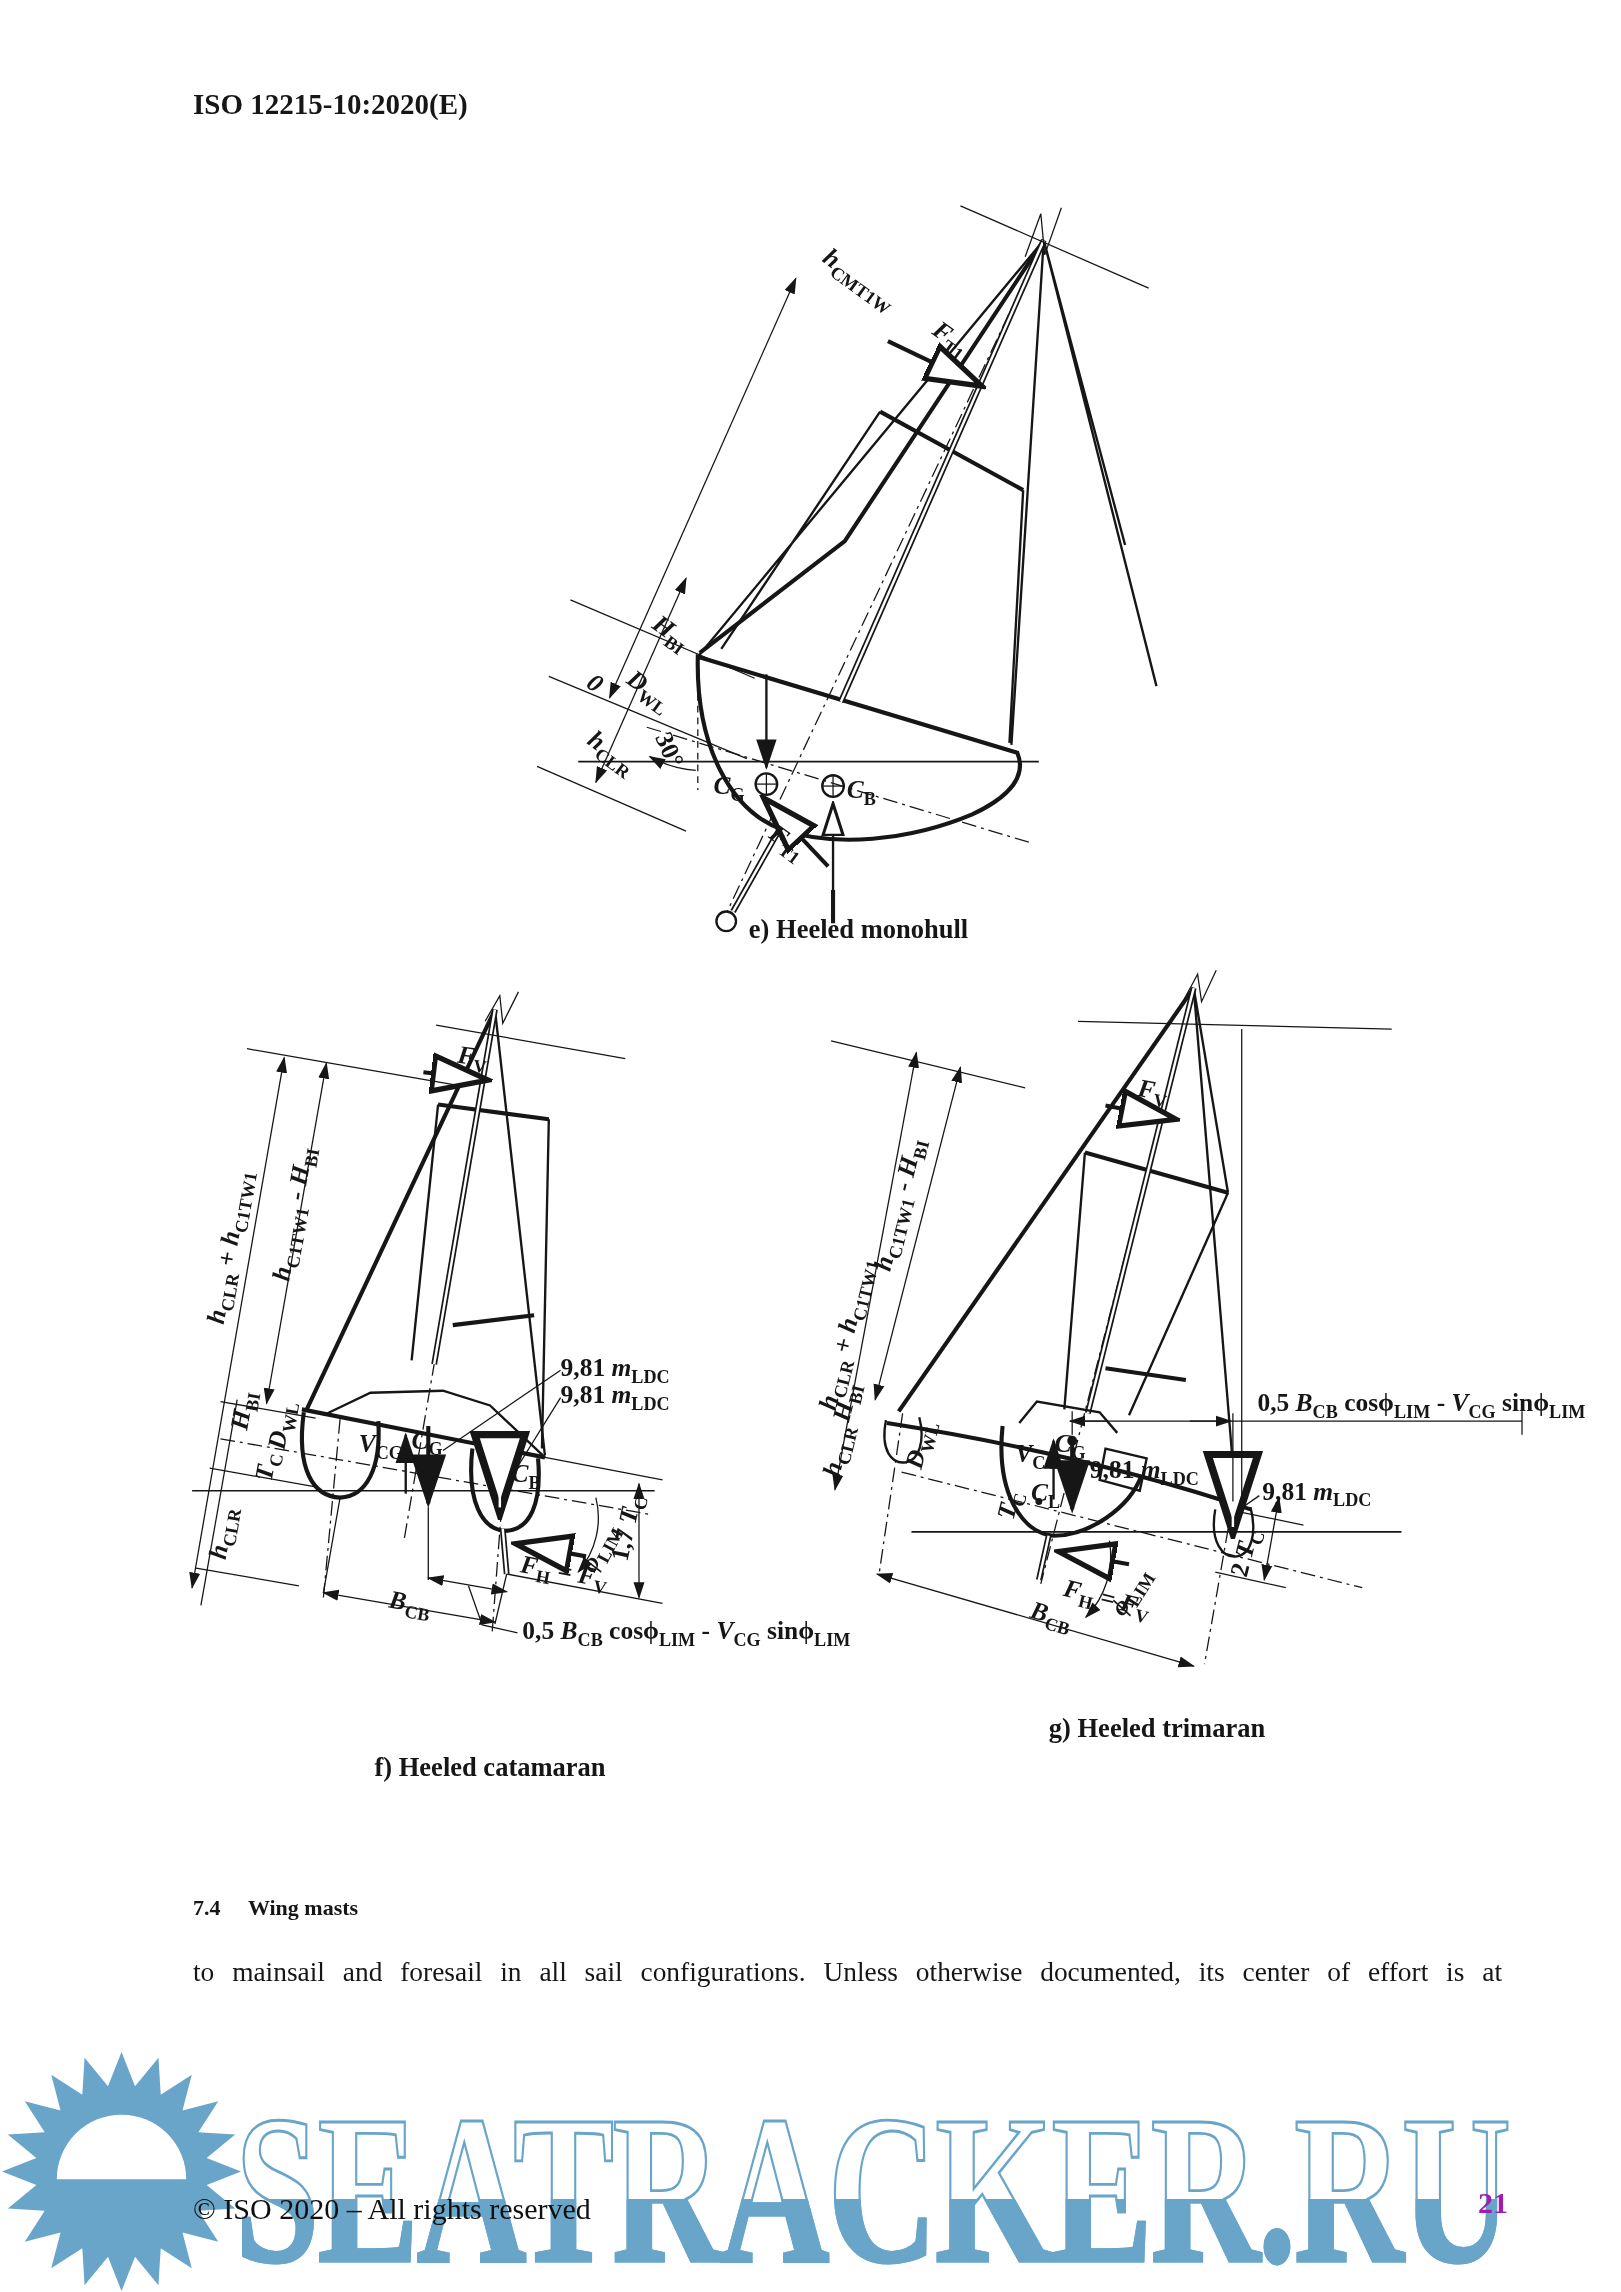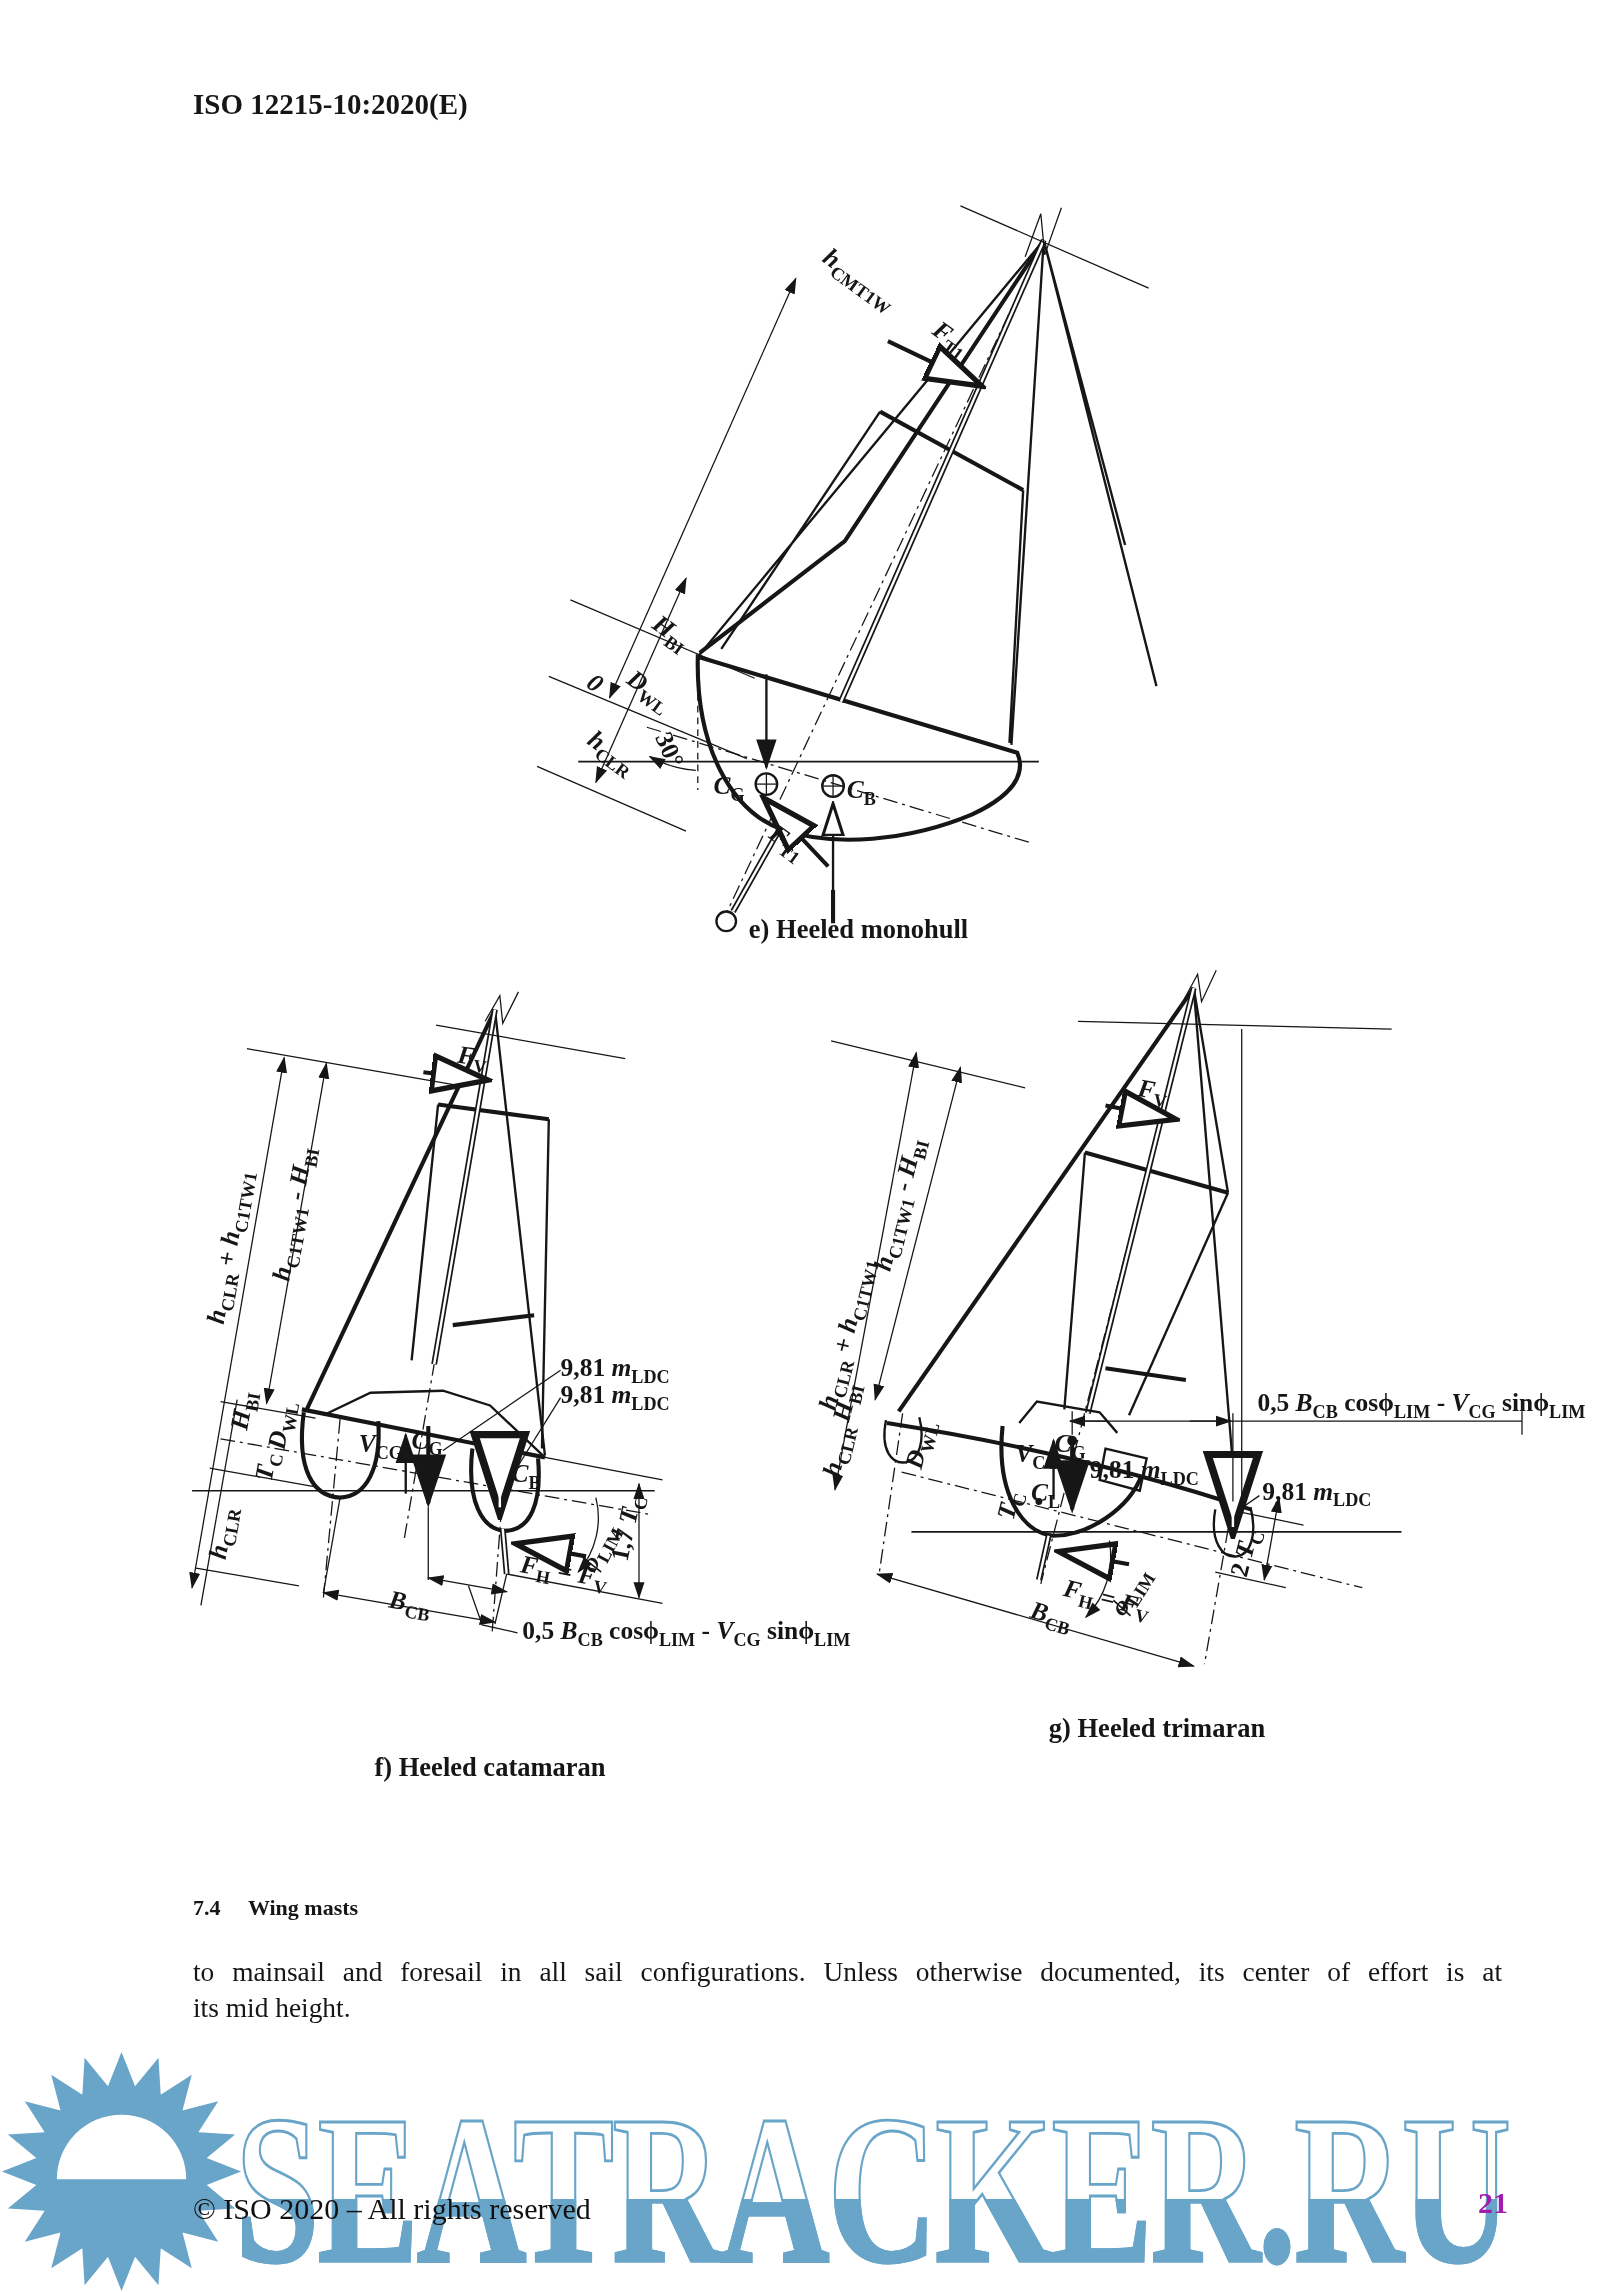--- a/index.html
+++ b/index.html
@@ -260,21 +260,20 @@
   <div class="abs cap cap-e">e) Heeled monohull</div>
   <div class="abs cap cap-f">f) Heeled catamaran</div>
   <div class="abs cap cap-g">g) Heeled trimaran</div>
 
   <div class="abs h74">
     <span>7.4</span><span class="sp"></span><span>Wing masts</span>
   </div>
 
   <div class="abs para">
     <div class="just">to mainsail and foresail in all sail configurations. Unless otherwise documented, its center of effort is at</div>
-    <div>its mid height.</div>
   </div>
 
   <div class="abs wm">
     <svg width="245" height="245" viewBox="0 0 250 250" style="position:absolute;left:0;top:0;">
       <polygon points="124.0,2.0 137.8,37.1 161.7,8.0 164.0,45.6 195.7,25.3 186.2,61.8 222.7,52.3 202.4,84.0 240.0,86.3 210.9,110.2 246.0,124.0 210.9,137.8 240.0,161.7 202.4,164.0 222.7,195.7 186.2,186.2 195.7,222.7 164.0,202.4 161.7,240.0 137.8,210.9 124.0,246.0 110.2,210.9 86.3,240.0 84.0,202.4 52.3,222.7 61.8,186.2 25.3,195.7 45.6,164.0 8.0,161.7 37.1,137.8 2.0,124.0 37.1,110.2 8.0,86.3 45.6,84.0 25.3,52.3 61.8,61.8 52.3,25.3 84.0,45.6 86.3,8.0 110.2,37.1" fill="#69a5c9"></polygon>
       <circle cx="124" cy="124" r="88" fill="#69a5c9"></circle>
       <path d="M 58 132 A 66 66 0 0 1 190 132 Z" fill="#ffffff"></path>
     </svg>
     <div class="wm-text">SEATRACKER.RU</div>
   </div>

